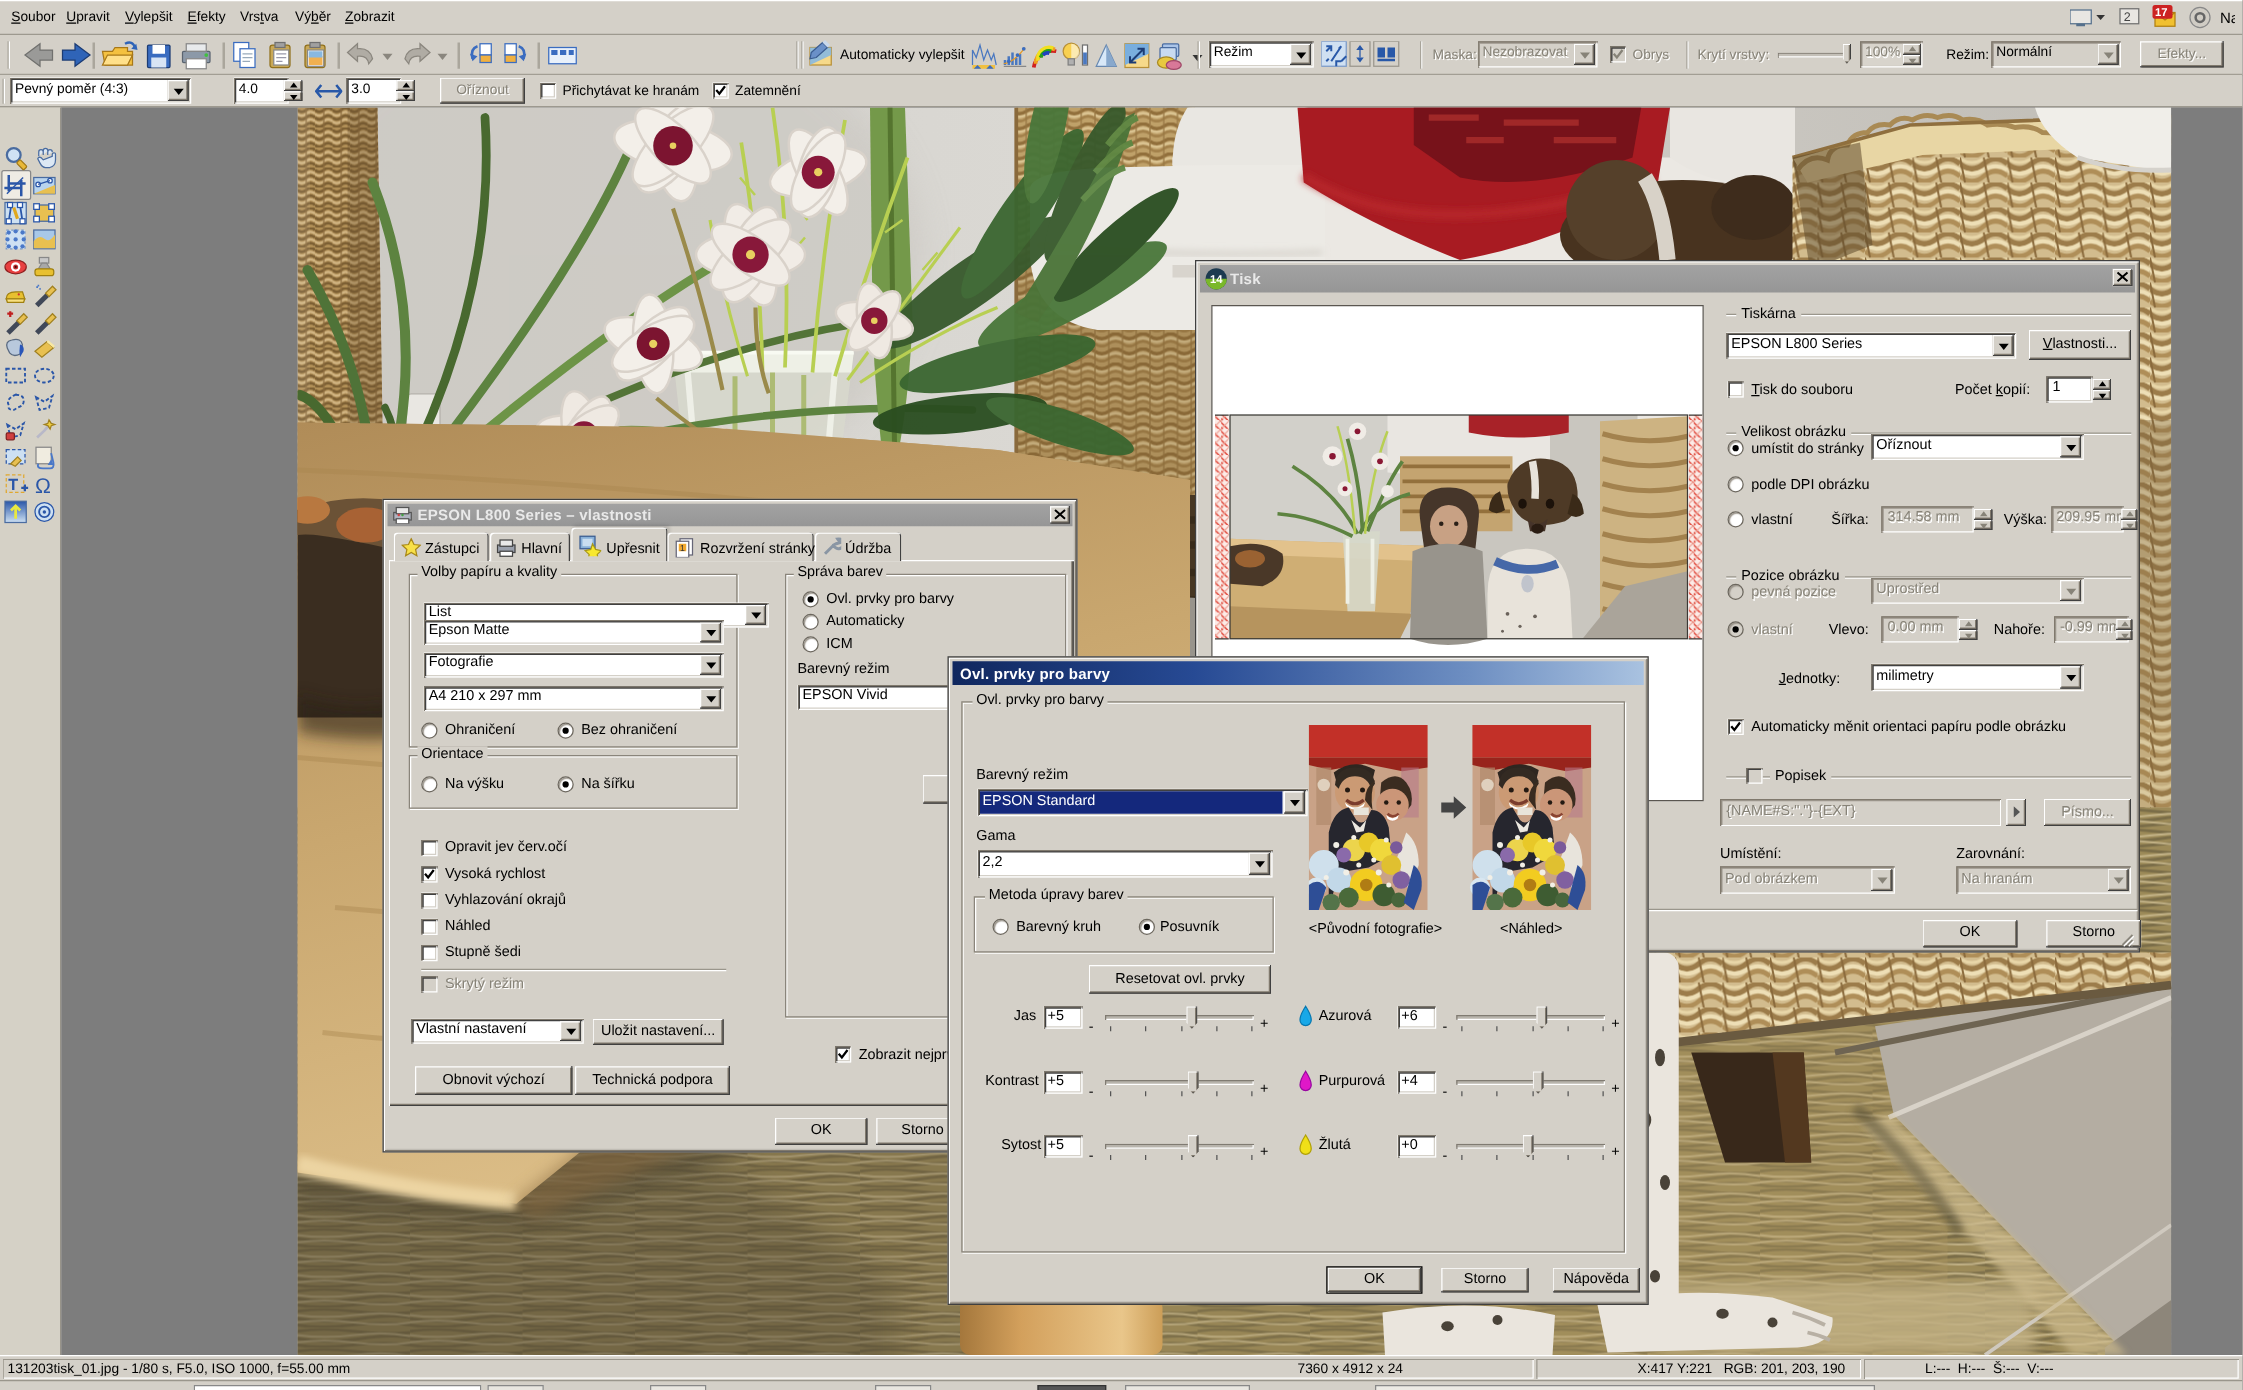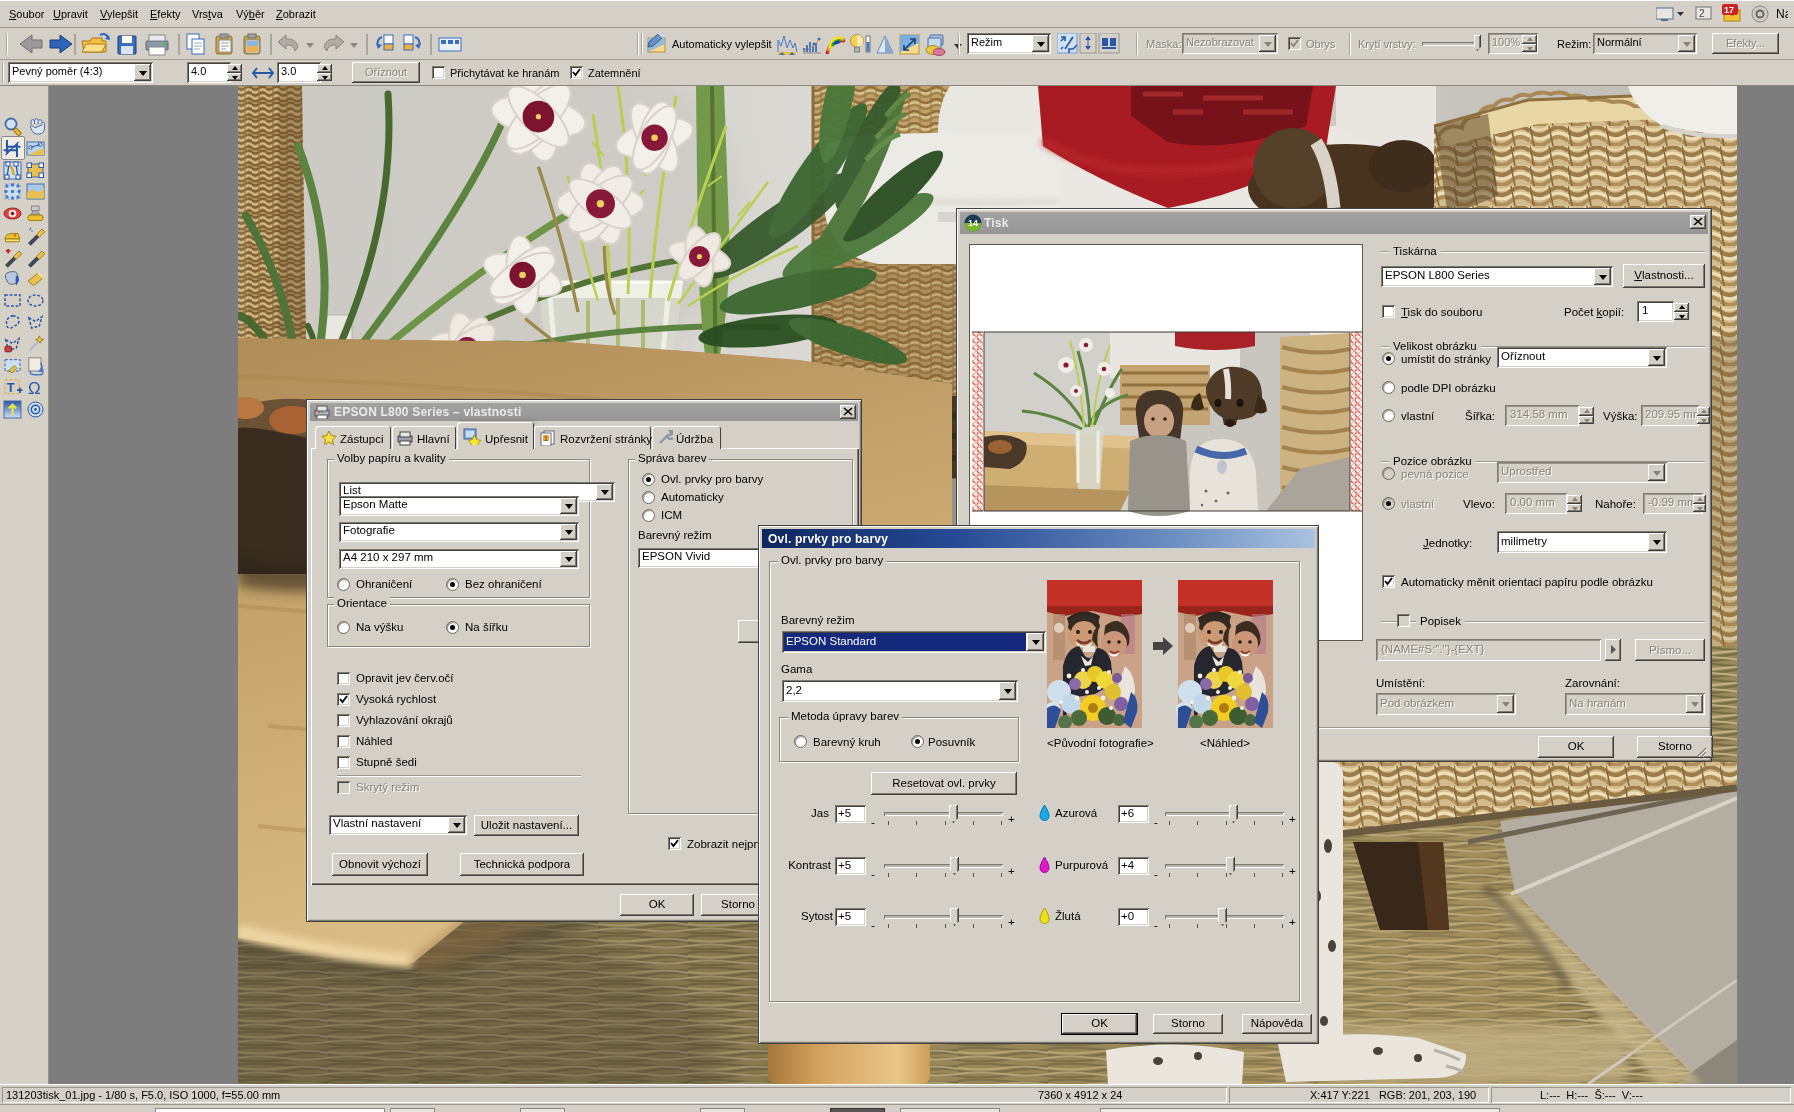--- a/index.html
+++ b/index.html
@@ -841,21 +841,21 @@
 <div class="chk" style="left:30px;top:356px"></div>
     <div class="lab" style="left:49px;top:356px">Stupně šedi</div>
 <div class="abs" style="left:30px;top:375px;width:244px;height:1px;background:#9a968c;box-shadow:0 1px 0 #fff"></div>
 <div class="chk" style="left:30px;top:381px;background:#d4d0c8"></div>
     <div class="lab dis" style="left:49px;top:381px">Skrytý režim</div>
 <div class="sun" style="left:22px;top:415px;width:138px;height:20px">
       <div class="lab" style="left:4px;top:2px">Vlastní nastavení</div>
       <div class="cmbarrow"></div>
     </div>
 <div class="btn" style="left:167px;top:415px;width:105px;height:21px;line-height:20px">Uložit nastavení...</div>
-<div class="btn" style="left:25px;top:453px;width:96px;height:23px;line-height:22px">Obnovit výchozí</div>
+<div class="btn" style="left:25px;top:453px;width:126px;height:23px;line-height:22px">Obnovit výchozí</div>
 <div class="btn" style="left:153px;top:453px;width:124px;height:23px;line-height:22px">Technická podpora</div>
 
 <div class="grp" style="left:321px;top:59px;width:225px;height:355px">
       <span class="glab" style="left:6px">Správa barev</span>
     </div>
 <div class="rad on" style="left:335px;top:73px"></div>
     <div class="lab" style="left:354px;top:73px">Ovl. prvky pro barvy</div>
 <div class="rad" style="left:335px;top:91px"></div>
     <div class="lab" style="left:354px;top:91px">Automaticky</div>
 <div class="rad" style="left:335px;top:109px"></div>

